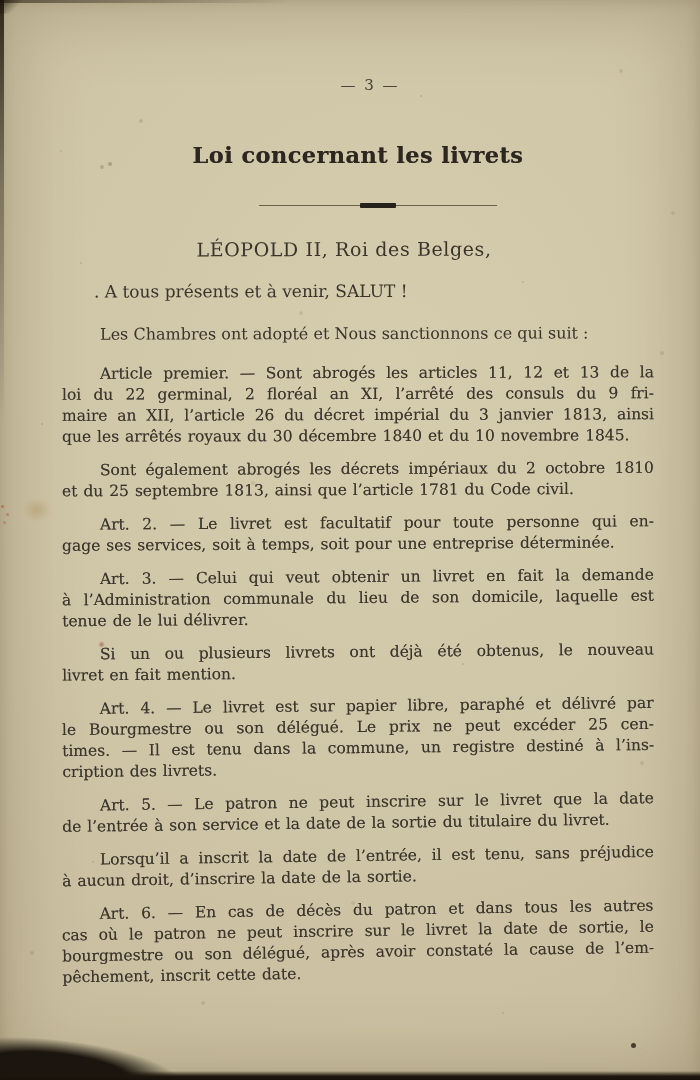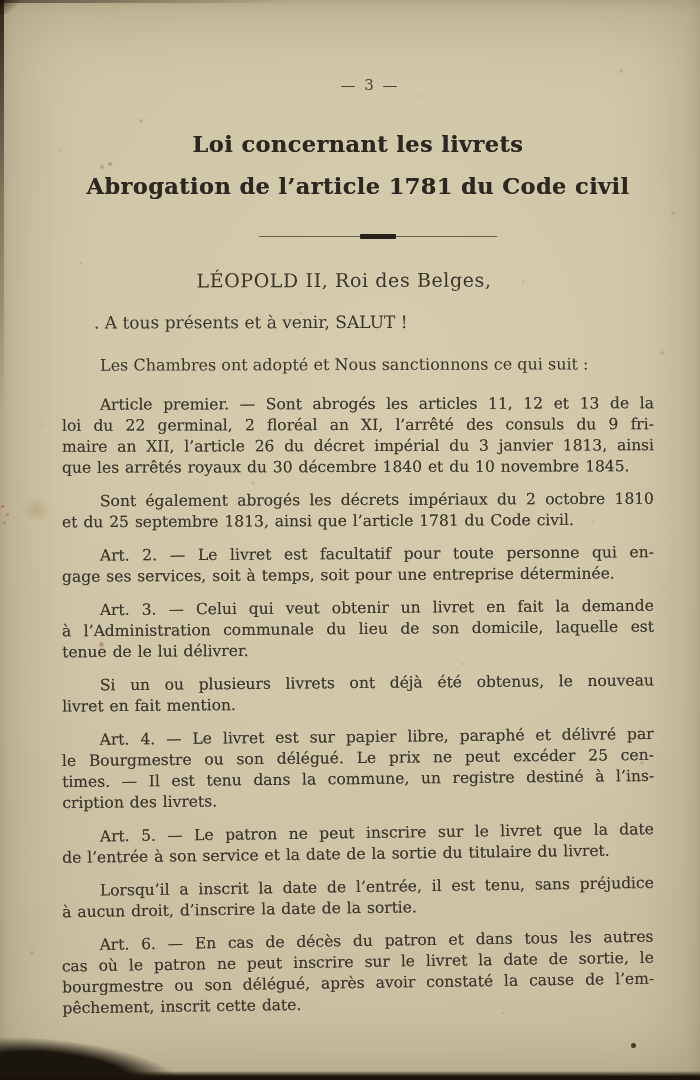--- a/index.html
+++ b/index.html
@@ -48,21 +48,21 @@
     background: rgba(48,40,28,0.85); }
   .stain-e { position:absolute; left:1px; top:505px; width:3px; height:3px; border-radius:50%;
     background: rgba(170,70,40,0.5); box-shadow: 5px 8px 0 0 rgba(170,70,40,0.4), 2px 16px 0 0 rgba(170,70,40,0.3); }
   .stain-f { position:absolute; left:108px; top:162px; width:4px; height:4px; border-radius:50%;
     background: rgba(104,88,56,0.35); box-shadow: -8px 3px 0 0 rgba(104,88,56,0.28); }
 
   
   .content { position:absolute; left:62px; top:0; width:592px; }
   .page-number { margin-top:76px; text-align:center; font-size:15px; letter-spacing:2px;
     color:#474134; transform: translateX(12px); }
-  .title { margin:29px 0 0 0; font-size:22.5px; line-height:42px; font-weight:bold;
+  .title { margin:40px 0 0 0; font-size:22.5px; line-height:42px; font-weight:bold;
     letter-spacing:0.4px; color:#2d2721; text-align:center;
     text-shadow: 0 0 0.6px rgba(45,39,33,0.7); }
   .title .t-line { display:block; }
   .divider { position:relative; margin-top:26px; height:6px; width:238px;
     left:50%; transform: translateX(-50%) translateX(20px); }
   .divider::before { content:""; position:absolute; left:0; right:0; top:3px; height:1px;
     background: rgba(72,63,48,0.75); }
   .divider-dash { position:absolute; left:50%; top:1px; transform:translateX(-50%);
     width:36px; height:5px; background:#26211a; border-radius:1px; }
   .salutation { margin-top:30px; text-align:center; font-size:19px; letter-spacing:0.6px;
@@ -96,21 +96,20 @@
   <div class="stain-b"></div>
   <div class="stain-c"></div>
   <div class="stain-d"></div>
   <div class="stain-e"></div>
   <div class="stain-f"></div>
 
   <div class="content">
     <div class="page-number">— 3 —</div>
     <h1 class="title">
       <span class="t-line">Loi concernant les livrets</span>
-      <span class="t-line">Abrogation de l’article 1781 du Code civil</span>
     </h1>
     <div class="divider">
       <span class="divider-dash"></span>
     </div>
     <div class="salutation">LÉOPOLD II, Roi des Belges,</div>
     <div class="address">. A tous présents et à venir, SALUT !</div>
     <div class="preamble">Les Chambres ont adopté et Nous sanctionnons ce qui suit :</div>
     <div class="paragraphs">
         <div class="para">
           <div class="line first">Article premier. — Sont abrogés les articles 11, 12 et 13 de la</div>

